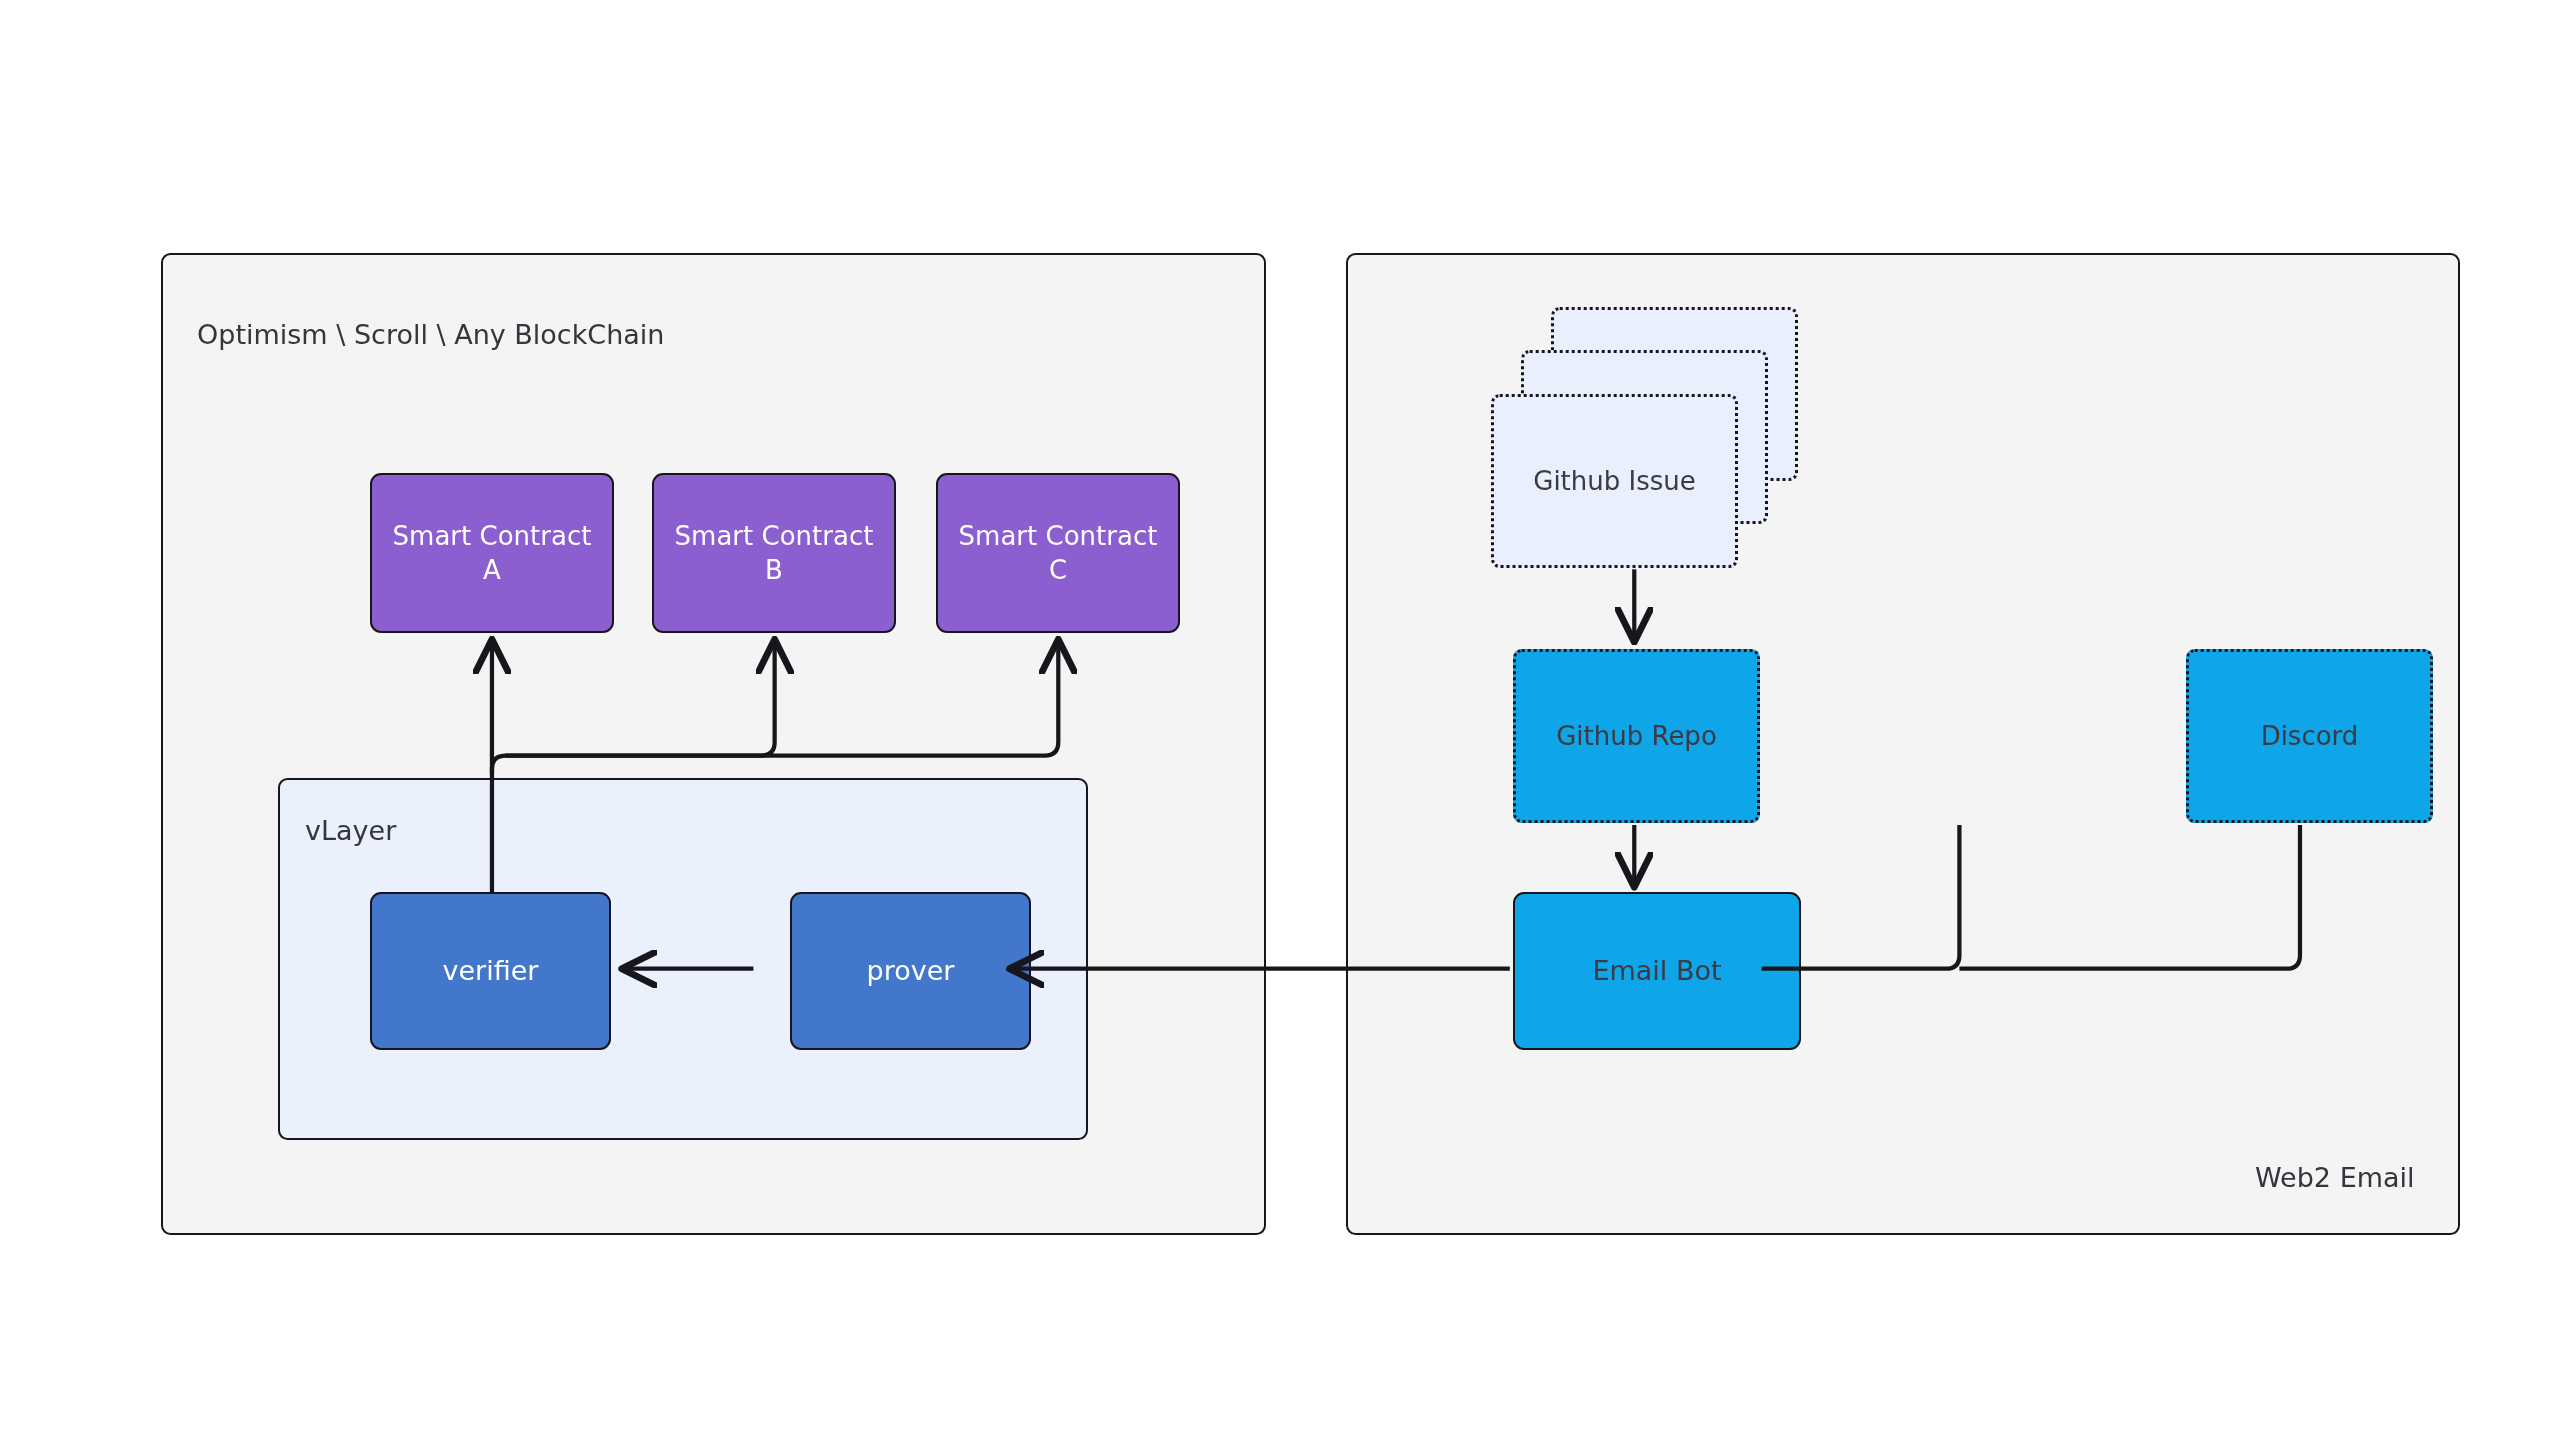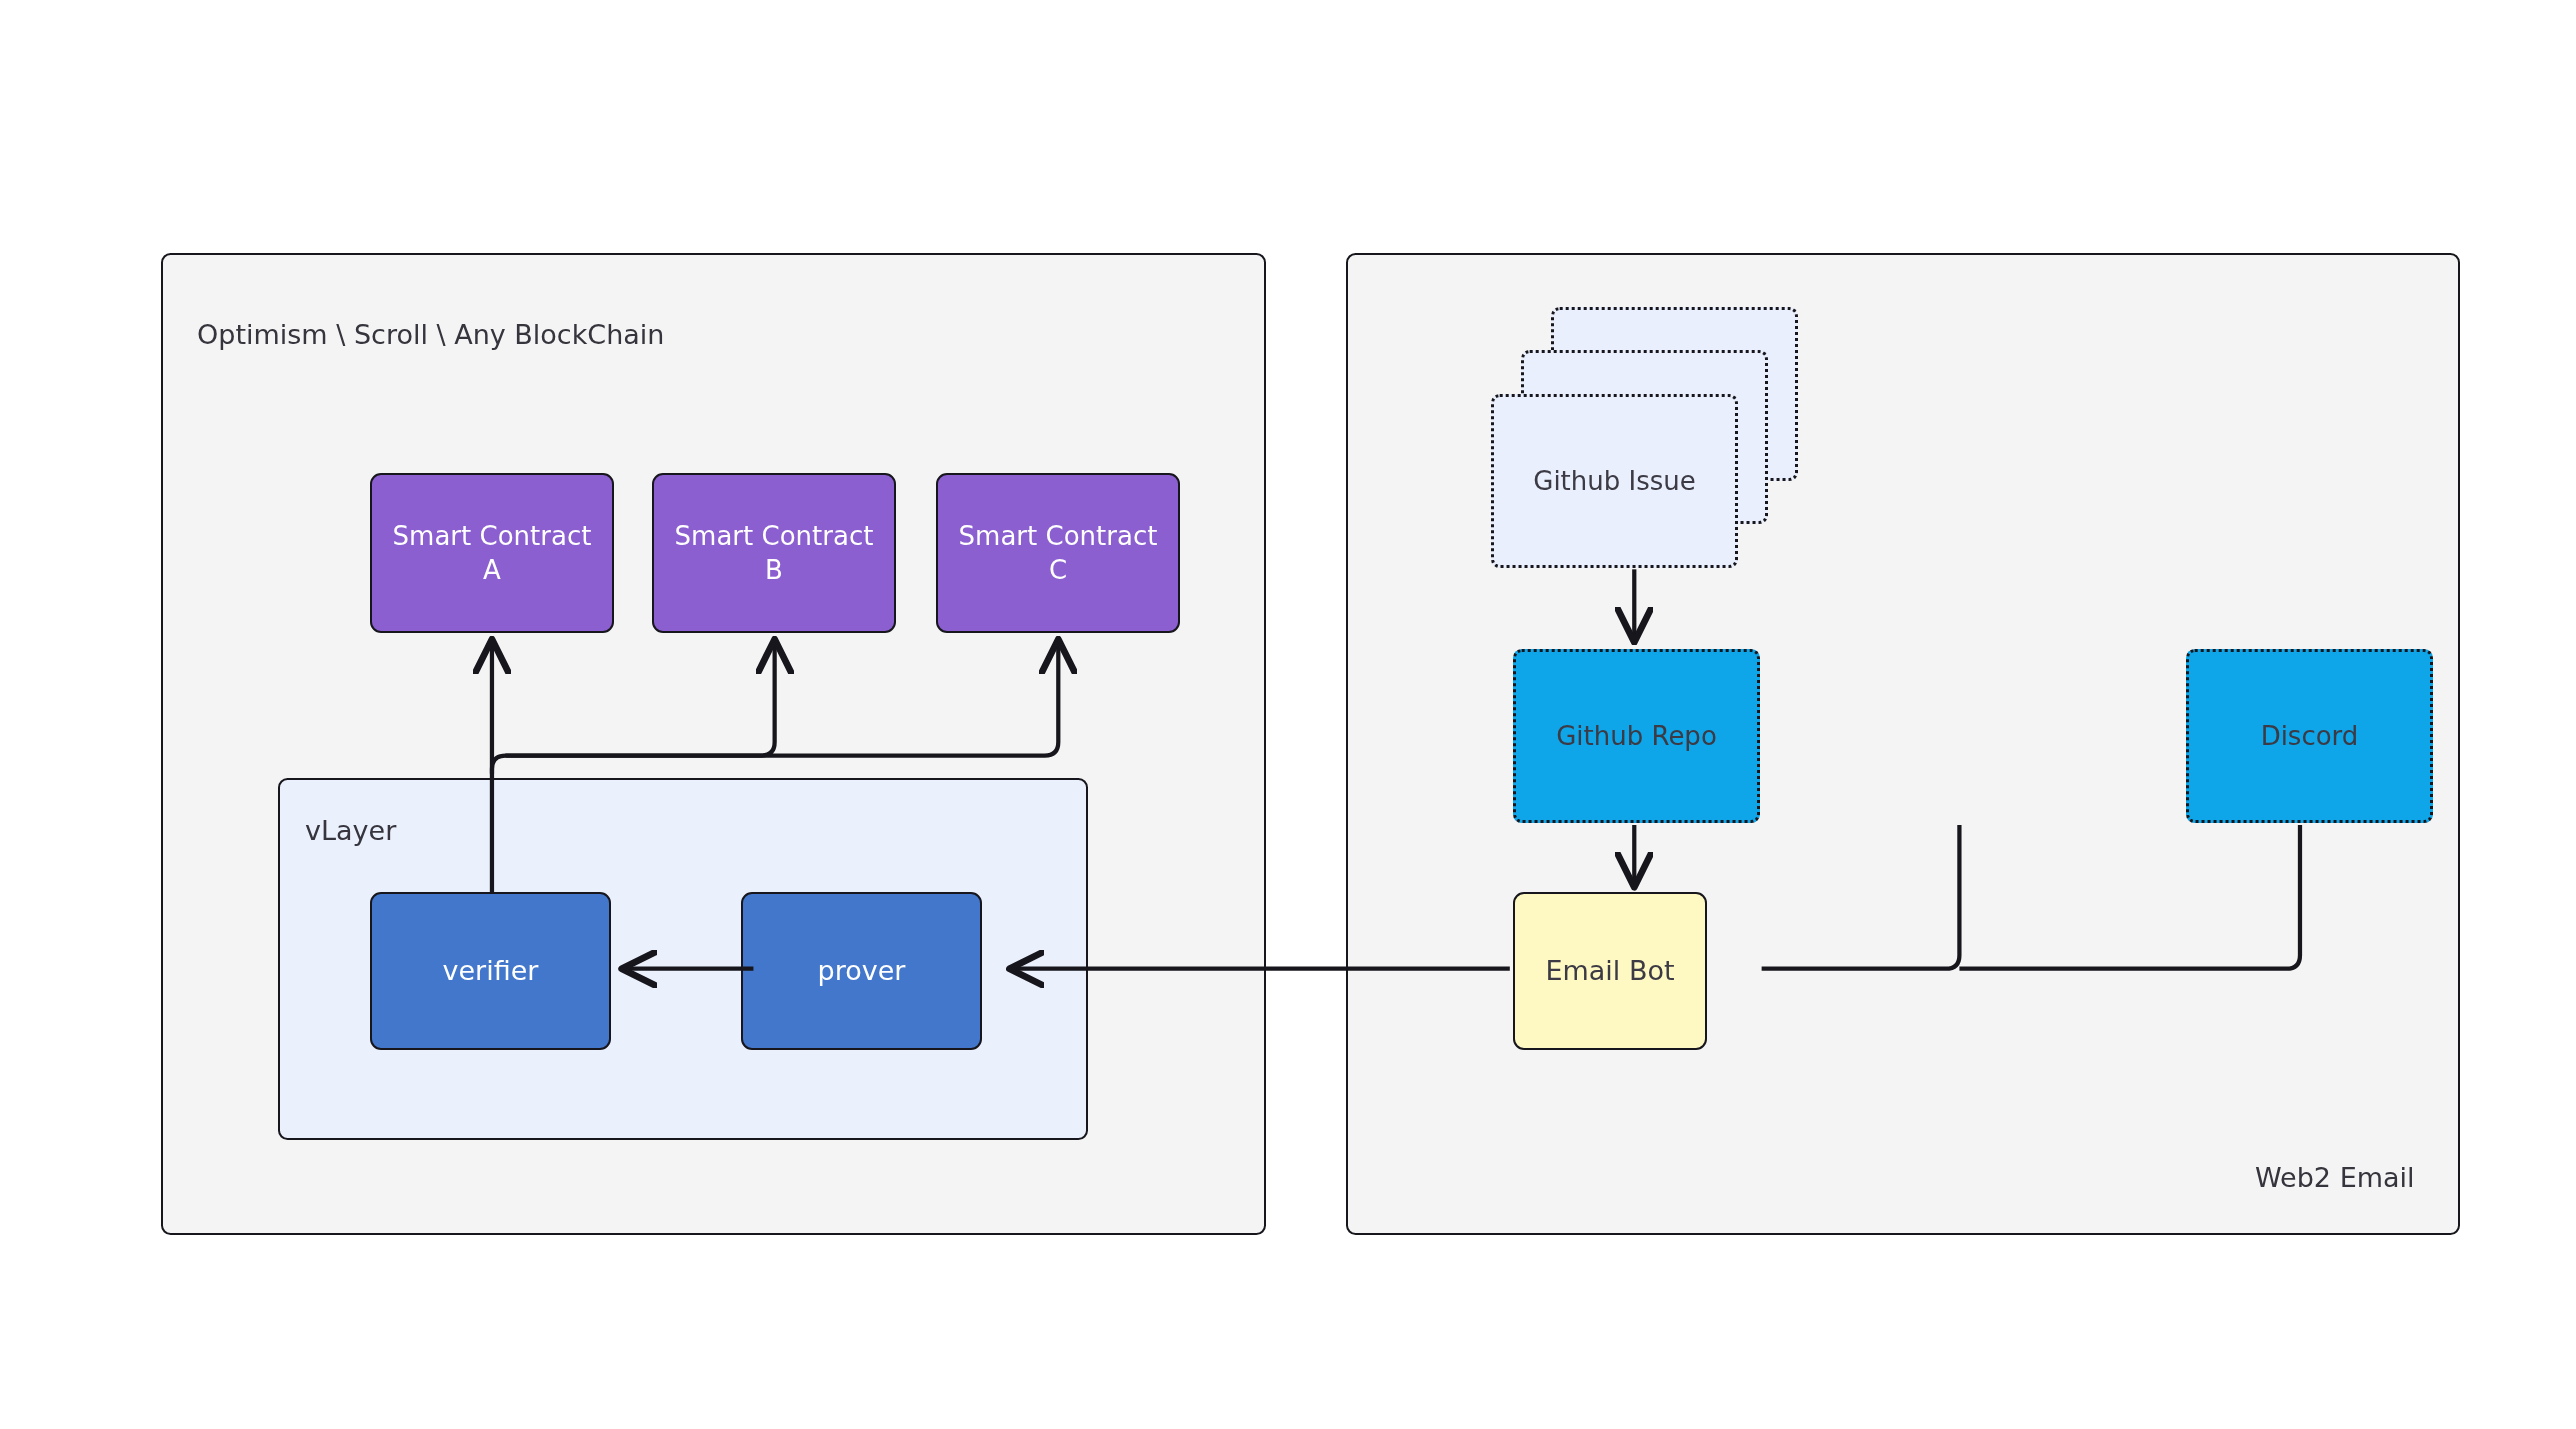--- a/index.html
+++ b/index.html
@@ -98,21 +98,21 @@
 
   .node-core {
     background: #4277cc;
     border: 2.9px solid #17161c;
     color: #ffffff;
     font-size: 27px;
     width: 241px;
     height: 158px;
   }
   #verifier { left: 345px; top: 892px; }
-  #prover   { left: 716px; top: 892px; }
+  #prover   { left: 765px; top: 892px; }
 
   .node-dotted {
     background: #0ea5e9;
     border: 3.9px dotted #17161c;
     color: #3c3a44;
     font-size: 26px;
     width: 247px;
     height: 174px;
     border-radius: 8.7px;
   }
@@ -134,25 +134,25 @@
     align-items: center;
     justify-content: center;
     color: #3c3a44;
     font-size: 26px;
   }
   #issue-card-3 { left: 60px; top: 0px; }
   #issue-card-2 { left: 30px; top: 43px; }
   #issue-card-1 { left: 0px; top: 87px; }
 
   #email-bot {
-    background: #fef9c3;
+    background: #0ea5e9;
     border: 2.9px solid #17161c;
     color: #3c3a44;
     font-size: 27px;
-    width: 194px;
+    width: 288px;
     height: 158px;
     left: 1488px;
     top: 892px;
   }
 </style>
 </head>
 <body>
 
 <div id="stage">
 

